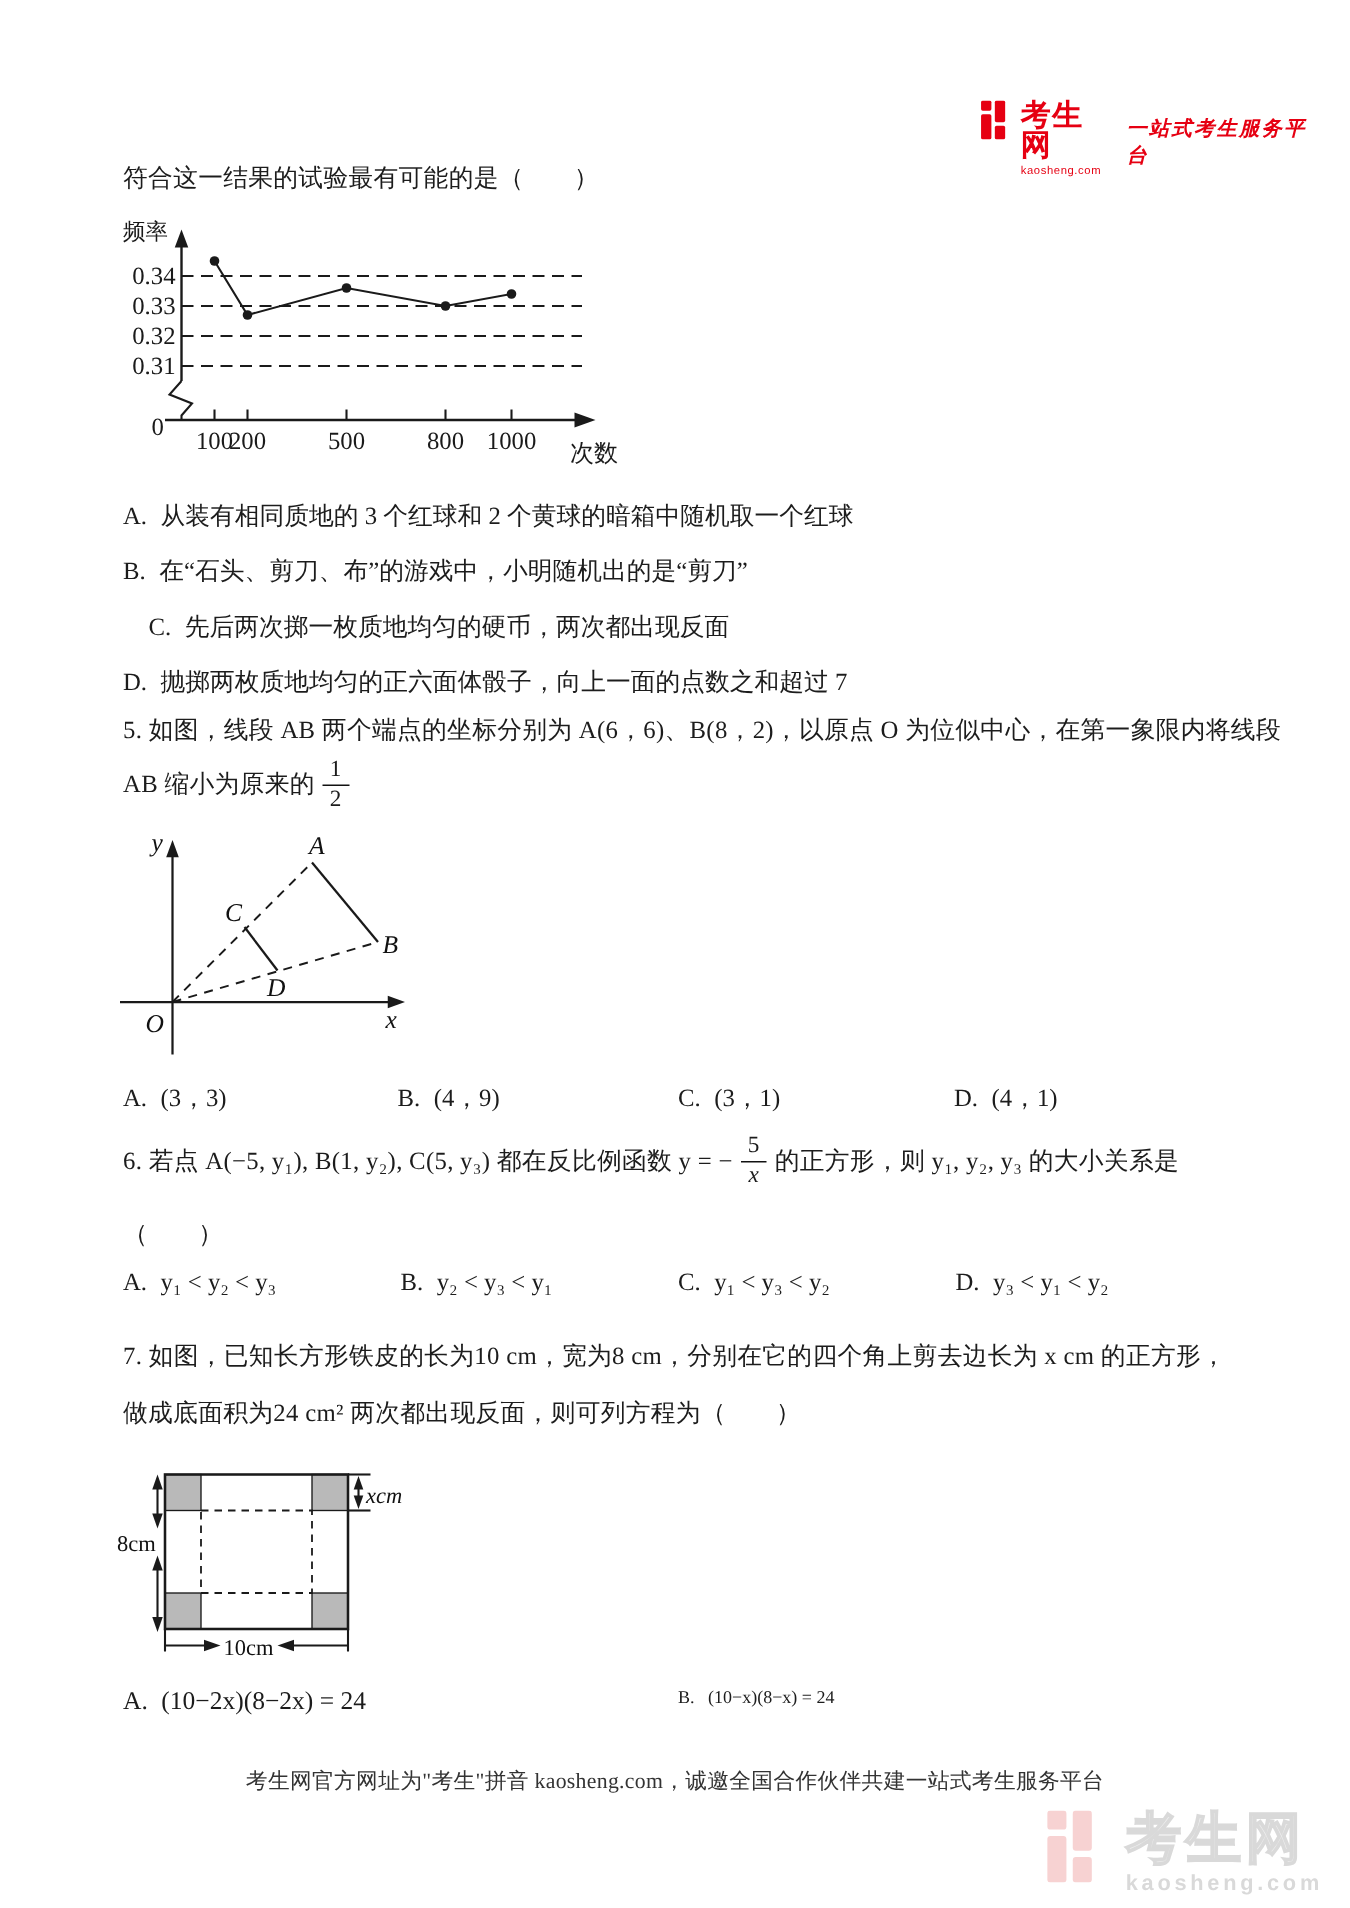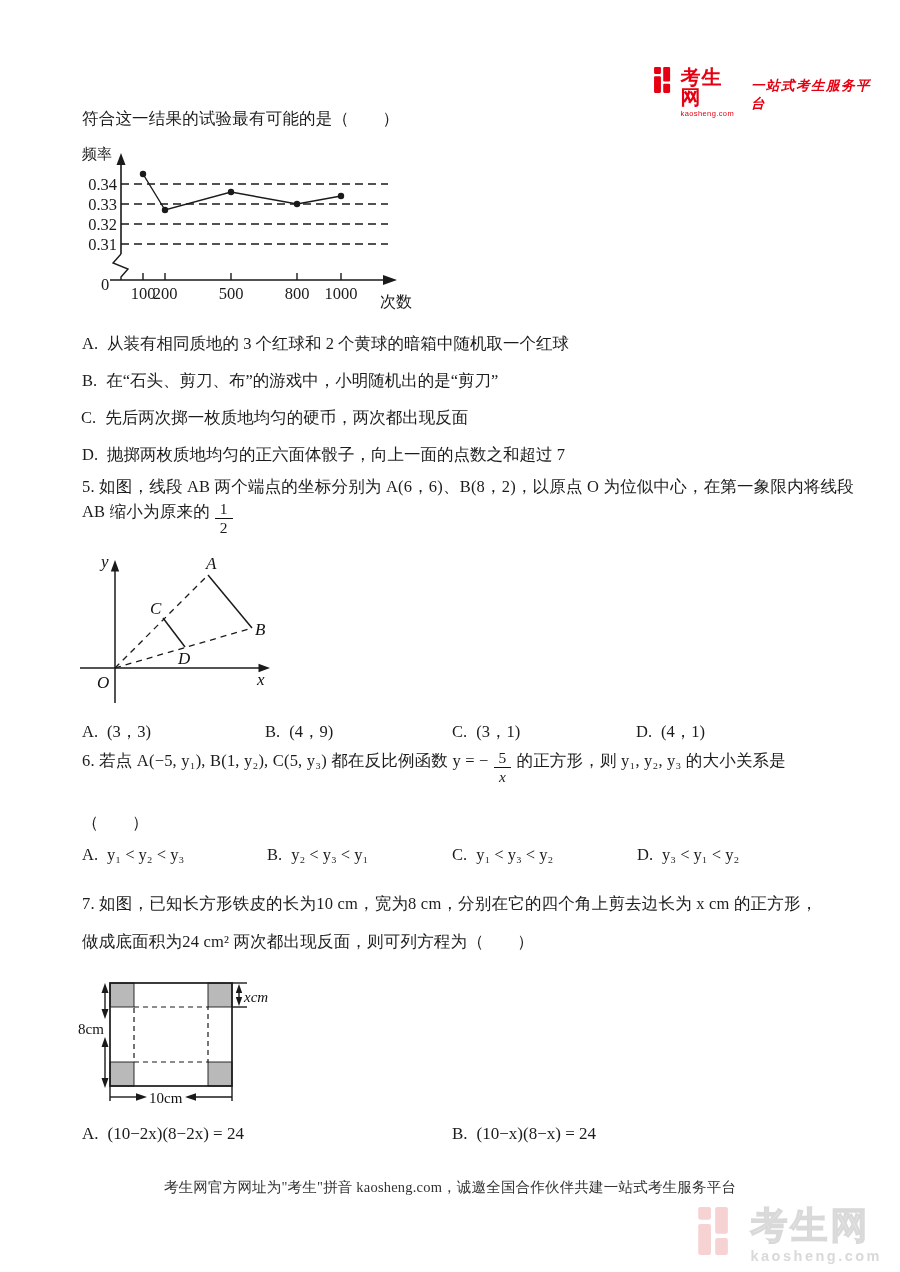--- a/index.html
+++ b/index.html
@@ -2,21 +2,21 @@
 <html><head>
 <meta charset="utf-8">
 <style>
   html,body{margin:0;padding:0;background:#ffffff;}
   #page{position:relative;width:900px;height:1272px;background:#fff;overflow:hidden;
         font-family:"Liberation Serif","DejaVu Serif",serif;color:#1c1c1c;}
   .abs{position:absolute;}
   .stem{font-size:16.5px;white-space:nowrap;letter-spacing:0.2px;}
   .opt{font-size:16.5px;white-space:nowrap;}
   .opt .lab{margin-right:9px;}
-  .flexline{display:flex;align-items:flex-start;font-size:16.5px;white-space:nowrap;letter-spacing:0.2px;font-family:Liberation Serif, serif;}
+  .flexline{display:flex;align-items:center;font-size:16.5px;white-space:nowrap;letter-spacing:0.2px;font-family:Liberation Serif, serif;}
   .frac{display:inline-flex;flex-direction:column;align-items:center;line-height:1.05;
         font-size:15.5px;margin:0 5px;}
   .frac .fnum{padding:0 5px 1px;}
   .frac .fden{border-top:1.4px solid #111;padding:1px 5px 0;}
   #q6-frac .fden{font-style:italic;}
   
   #brand{position:absolute;left:654px;top:67px;display:flex;align-items:flex-start;}
   .brand-col{margin-left:5px;}
   .brand-name{color:#e60012;font-family:"Liberation Sans","DejaVu Sans",sans-serif;
               font-weight:bold;font-size:20px;line-height:1;letter-spacing:1px;}
@@ -96,21 +96,21 @@
       <text x="300" y="161" font-size="16">次数</text>
       <text x="21" y="144" font-size="16.5">0</text>
     </svg>
 
   <div class="abs opt" style="left:82px;top:333px">
     <span class="lab">A.</span><span>从装有相同质地的 3 个红球和 2 个黄球的暗箱中随机取一个红球</span>
   </div>
   <div class="abs opt" style="left:82px;top:370px">
     <span class="lab">B.</span><span>在“石头、剪刀、布”的游戏中，小明随机出的是“剪刀”</span>
   </div>
-  <div class="abs opt" style="left:81px;top:407px">
+  <div class="abs opt" style="left:99px;top:407px">
     <span class="lab">C.</span><span>先后两次掷一枚质地均匀的硬币，两次都出现反面</span>
   </div>
   <div class="abs opt" style="left:82px;top:444px">
     <span class="lab">D.</span><span>抛掷两枚质地均匀的正六面体骰子，向上一面的点数之和超过 7</span>
   </div>
 
   <div class="abs stem" style="left:82px;top:476px">5. 如图，线段 AB 两个端点的坐标分别为 A(6，6)、B(8，2)，以原点 O 为位似中心，在第一象限内将线段</div>
   <div class="abs flexline" style="left:82px;top:501px;height:44px">
     <span>AB 缩小为原来的</span>
     <span class="frac" id="q5-frac">
@@ -213,21 +213,21 @@
       <line x1="161" y1="9" x2="161" y2="25"></line>
       <polygon points="161,6 157.8,15 164.2,15" fill="#1a1a1a"></polygon>
       <polygon points="161,28 157.8,19 164.2,19" fill="#1a1a1a"></polygon>
       <text x="166" y="24" font-style="italic">xcm</text>
     </g>
   </svg>
 
   <div class="abs opt" style="left:82px;top:1124px;font-size:17px">
     <span class="lab">A.</span><span>(10−2x)(8−2x) = 24</span>
   </div>
-  <div class="abs opt" style="left:452px;top:1124px;font-size:17px">
+  <div class="abs opt" style="left:452px;top:1124px;font-size:12px">
     <span class="lab">B.</span><span>(10−x)(8−x) = 24</span>
   </div>
 
   <div id="footer">考生网官方网址为"考生"拼音 kaosheng.com，诚邀全国合作伙伴共建一站式考生服务平台</div>
 
   <div id="wm">
     <svg width="40" height="48" viewBox="0 0 28 34">
       <rect x="0" y="0" width="9" height="9" rx="1.5" fill="#f7d2d2"></rect>
       <rect x="0" y="12" width="9" height="22" rx="1.5" fill="#f7d2d2"></rect>
       <rect x="12" y="0" width="9" height="19" rx="1.5" fill="#f7d2d2"></rect>

